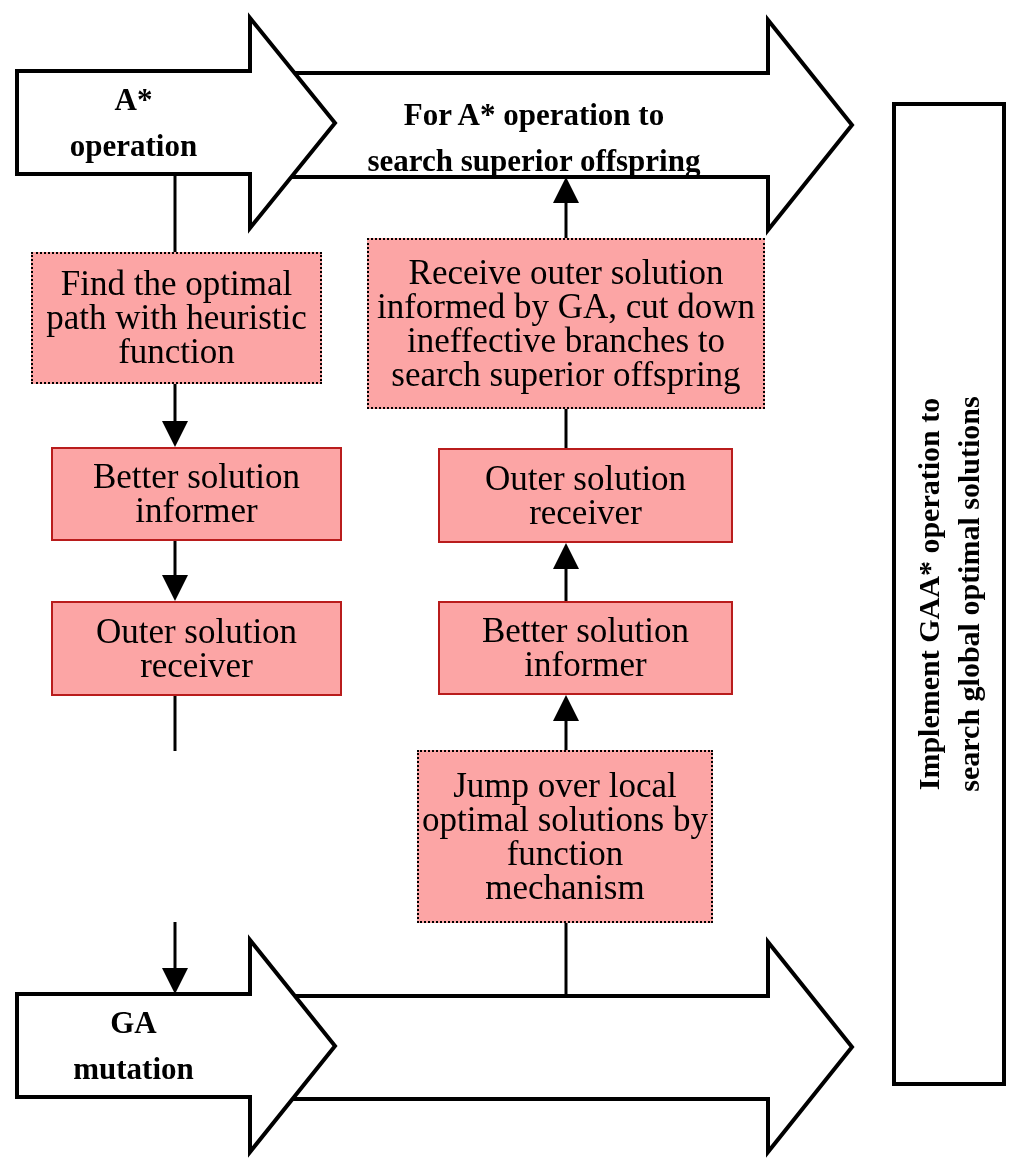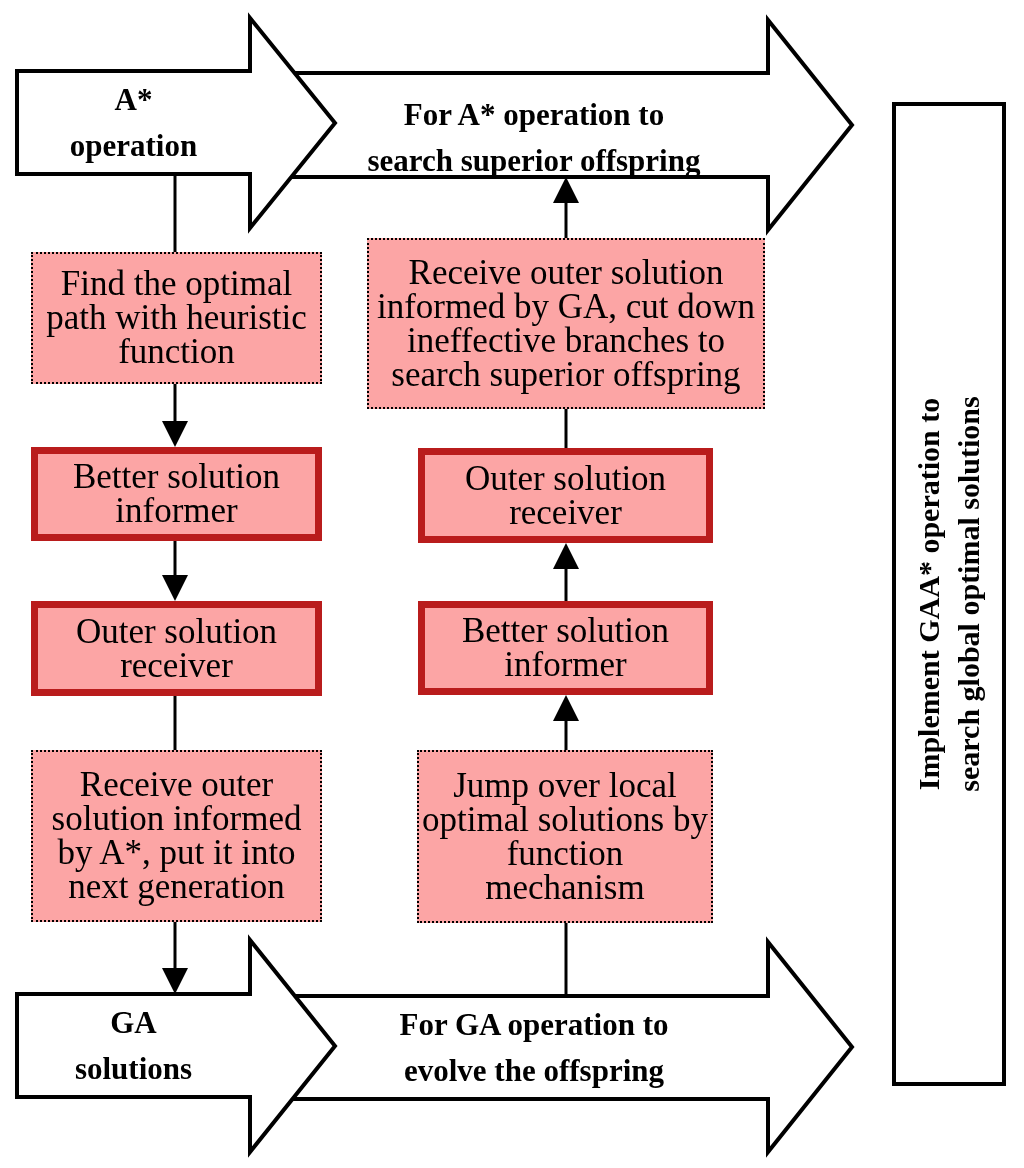--- a/index.html
+++ b/index.html
@@ -40,21 +40,21 @@
     display: flex;
     align-items: center;
     justify-content: center;
     text-align: center;
     white-space: pre-line;
     font-size: 35px;
     line-height: 34px;
     background: #fca5a5;
     box-sizing: border-box;
   }
-  .node.solid { border: 7px solid #b91c1c; }
+  .node.solid { border: 2px solid #b91c1c; margin-left: 20px; }
   .node.dotted { border: 2px dotted #000000; }
   .side-rect {
     position: absolute;
     left: 892px;
     top: 102px;
     width: 114px;
     height: 984px;
     border: 4px solid #000000;
     box-sizing: border-box;
     background: #ffffff;
@@ -109,35 +109,29 @@
     <line x1="566" y1="448" x2="566" y2="409" stroke="#000000" stroke-width="3"></line>
     <line x1="566" y1="238" x2="566" y2="202" stroke="#000000" stroke-width="3"></line>
     <polygon points="553,203 579,203 566,177" fill="#000000"></polygon>
   </svg>
 
   <div class="label banner-label" style="left:17px; top:71px; width:233px; height:103px;">A*
 operation</div>
   <div class="label banner-label" style="left:300px; top:86px; width:468px; height:104px;">For A* operation to
 search superior offspring</div>
   <div class="label banner-label" style="left:17px; top:994px; width:233px; height:103px;">GA
-solutions</div>
-  <div class="label banner-label" style="left:300px; top:996px; width:468px; height:103px;">For GA operation to
-evolve the offspring</div>
+mutation</div>
 
   <div class="node dotted" style="left:31px; top:252px; width:291px; height:132px;">Find the optimal
 path with heuristic
 function</div>
   <div class="node solid" style="left:31px; top:447px; width:291px; height:94px;">Better solution
 informer</div>
   <div class="node solid" style="left:31px; top:601px; width:291px; height:95px;">Outer solution
 receiver</div>
-  <div class="node dotted" style="left:31px; top:750px; width:291px; height:172px;">Receive outer
-solution informed
-by A*, put it into
-next generation</div>
 
   <div class="node dotted" style="left:367px; top:238px; width:398px; height:171px;">Receive outer solution
 informed by GA, cut down
 ineffective branches to
 search superior offspring</div>
   <div class="node solid" style="left:418px; top:448px; width:295px; height:95px;">Outer solution
 receiver</div>
   <div class="node solid" style="left:418px; top:601px; width:295px; height:94px;">Better solution
 informer</div>
   <div class="node dotted" style="left:417px; top:750px; width:296px; height:173px;">Jump over local

